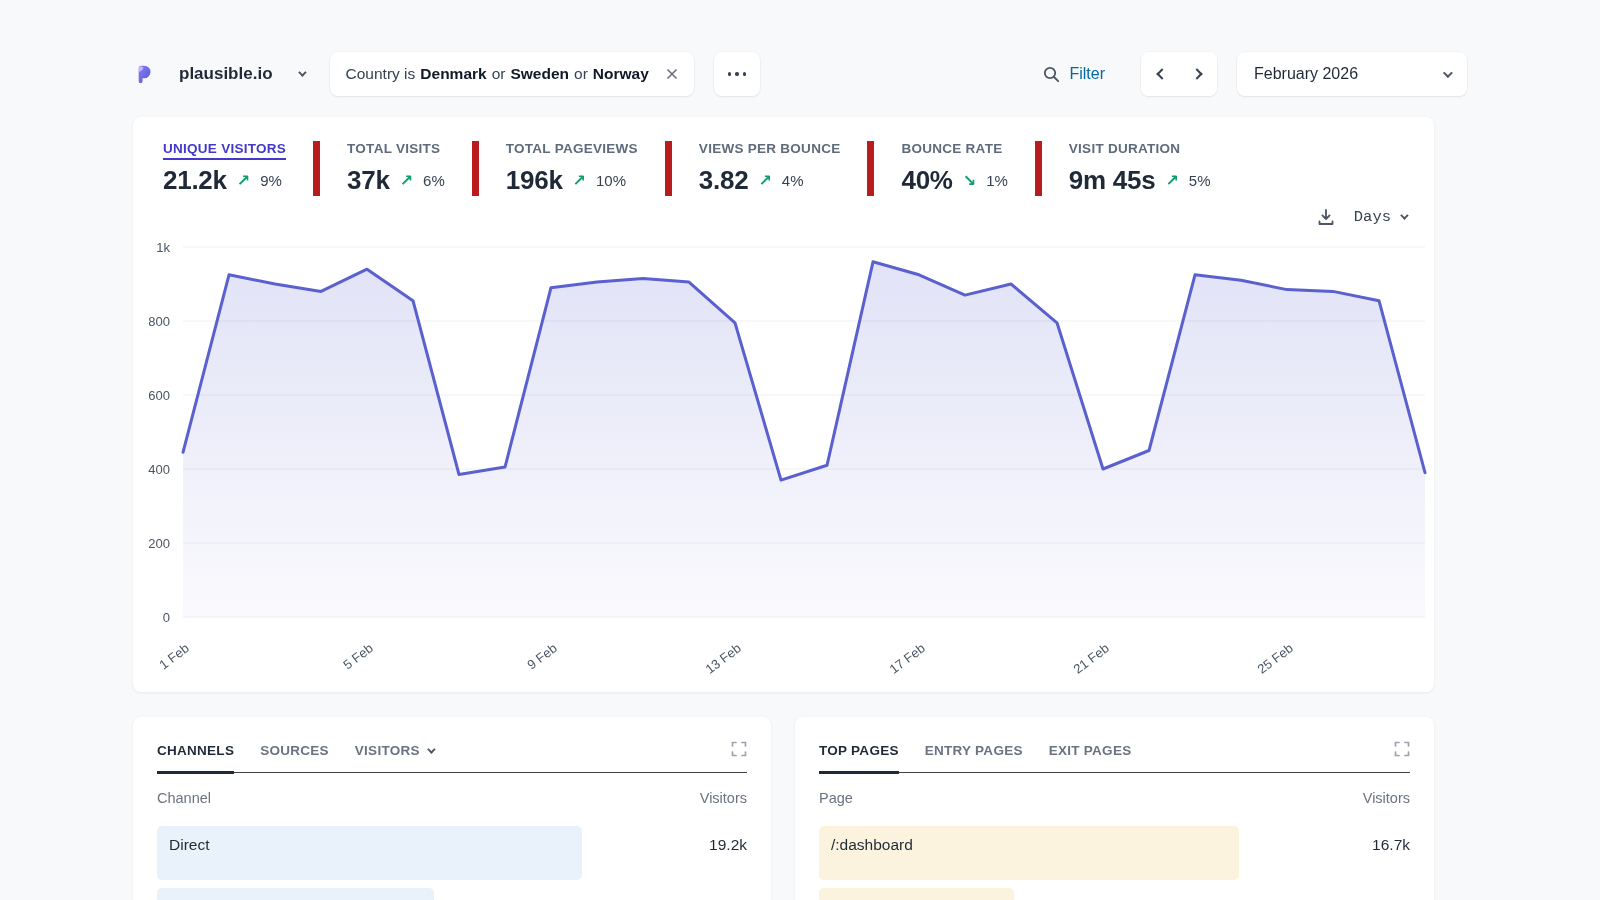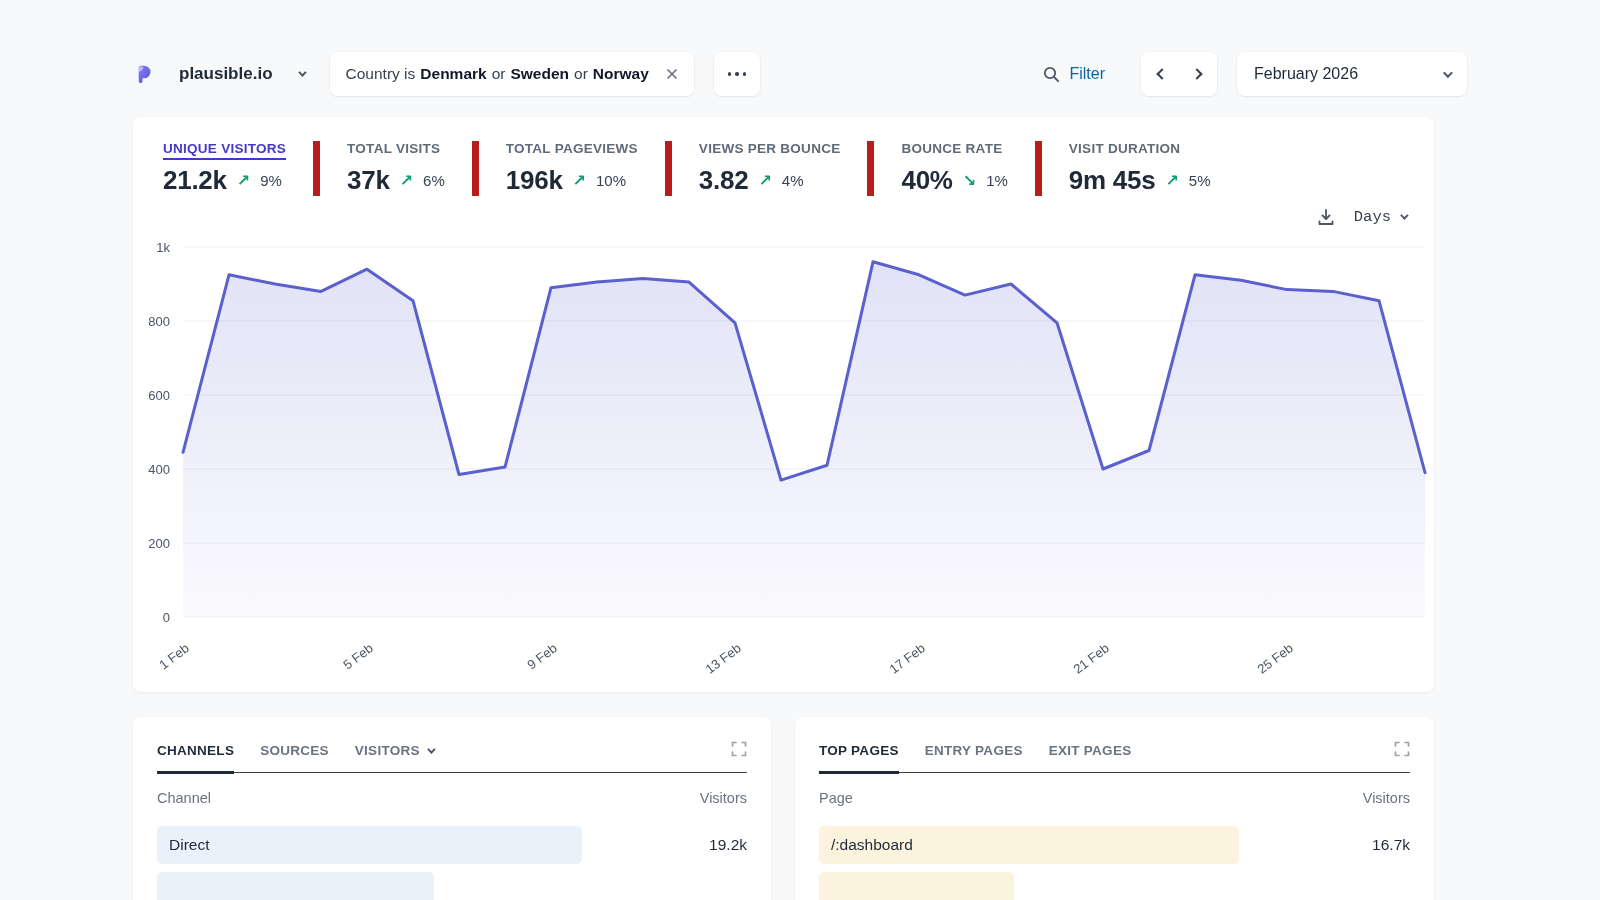--- a/index.html
+++ b/index.html
@@ -47,21 +47,21 @@
 
   
   .panel { position:absolute; top:717px; height:400px; background:#fff; border-radius:8px; box-shadow:0 1px 3px rgba(16,24,40,.07); padding:26px 24px 0 24px; }
   .panel.left  { left:133px; width:638px; }
   .panel.right { left:795px; width:639px; }
   .tabs { display:flex; gap:26px; border-bottom:1px solid #404040; position:relative; }
   .tab { font-size:13.5px; font-weight:700; letter-spacing:.02em; color:#6b7280; padding-bottom:13px; border-bottom:3px solid transparent; margin-bottom:-2px; cursor:pointer; display:flex; align-items:center; gap:7px; }
   .tab.active { color:#1f2937; border-bottom-color:#1f2937; }
   .expand-btn { position:absolute; right:0; top:-2px; background:none; border:none; cursor:pointer; }
   .cols-row { display:flex; justify-content:space-between; font-size:14.5px; color:#6b7280; margin:17px 0 20px; }
-  .prow { position:relative; height:38px; margin-bottom:8px; }
+  .prow { position:relative; height:54px; margin-bottom:8px; }
   .pbar { position:absolute; left:0; top:0; bottom:0; border-radius:5px; }
   .pbar.blue   { background:#e9f2fb; }
   .pbar.orange { background:#fcf3de; }
   .prow-label { position:relative; line-height:38px; padding-left:12px; font-size:15.5px; color:#1f2937; }
   .prow-value { position:absolute; right:0; top:0; line-height:38px; font-size:15.5px; color:#1f2937; }
 
   .icon-stroke { stroke:#4b5563; stroke-width:1.8; fill:none; stroke-linecap:round; stroke-linejoin:round; }
 </style>
 </head>
 <body>

